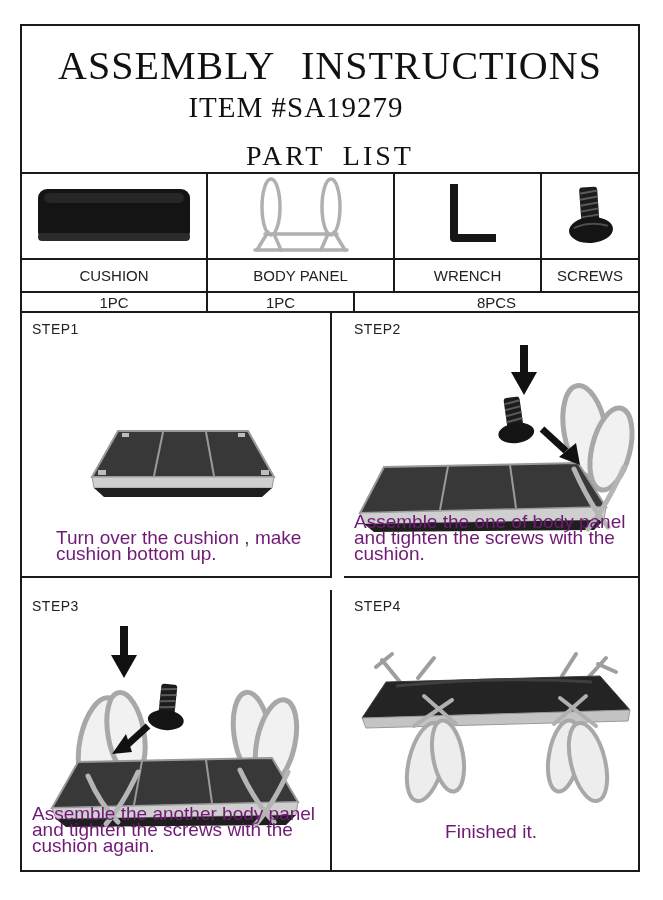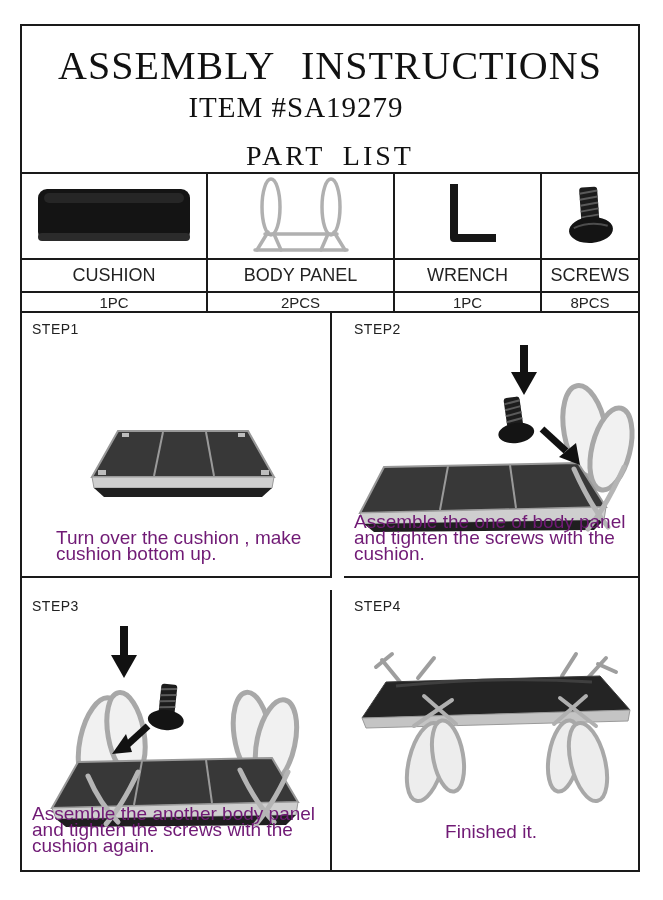--- a/index.html
+++ b/index.html
@@ -12,21 +12,21 @@
   .main-title{font-family:"Liberation Serif",serif;font-size:40px;letter-spacing:1px;word-spacing:16px;margin-top:16px;font-weight:500;color:#111;}
   .item-number{font-family:"Liberation Serif",serif;font-size:29px;letter-spacing:1px;margin-top:2px;transform:translateX(-34px);color:#111;}
   .part-list-heading{font-family:"Liberation Serif",serif;font-size:28px;letter-spacing:3px;word-spacing:8px;margin-top:16px;color:#111;}
 
   
   .row{display:flex;box-sizing:border-box;}
   .cell{box-sizing:border-box;border-right:2px solid #1a1a1a;display:flex;align-items:center;justify-content:center;}
   .cell:last-child{border-right:none;}
   .c1{width:186px;} .c2{width:187px;} .c3{width:147px;} .c4{flex:1;}
   .parts-images{height:91px;border-bottom:2px solid #1a1a1a;}
-  .parts-names{height:40px;border-bottom:2px solid #1a1a1a;font-size:18px;color:#222;}
+  .parts-names{height:40px;border-bottom:2px solid #1a1a1a;font-size:15px;color:#222;}
   .parts-qty{height:24px;border-bottom:2px solid #1a1a1a;font-size:15px;color:#222;text-align:right;}
 
   
   .steps{flex:1;display:flex;flex-wrap:wrap;gap:12px;}
   .step-cell{position:relative;box-sizing:border-box;}
   .sc-left{width:310px;border-right:2px solid #1a1a1a;}
   .sc-right{width:306px;flex:1;}
   .sr-top{height:265px;border-bottom:2px solid #1a1a1a;}
   .sr-bottom{height:280px;}
   .step-label{position:absolute;left:10px;top:8px;font-size:14px;color:#222;letter-spacing:.5px;}
@@ -96,21 +96,20 @@
 
     <div class="row parts-names">
       <div class="cell c1">CUSHION</div>
       <div class="cell c2">BODY PANEL</div>
       <div class="cell c3">WRENCH</div>
       <div class="cell c4">SCREWS</div>
     </div>
 
     <div class="row parts-qty">
       <div class="cell c1">1PC</div>
-      <div class="cell c2">2PCS</div>
       <div class="cell c3">1PC</div>
       <div class="cell c4">8PCS</div>
     </div>
 
     <div class="steps">
 
       <div class="step-cell sc-left sr-top">
         <div class="step-label">STEP1</div>
         <svg class="illus" style="left:46px;top:112px;" width="220" height="92" viewBox="0 0 220 92">
           <polygon points="50,6 180,6 206,52 24,52" fill="#383838" stroke="#999" stroke-width="2"></polygon>

